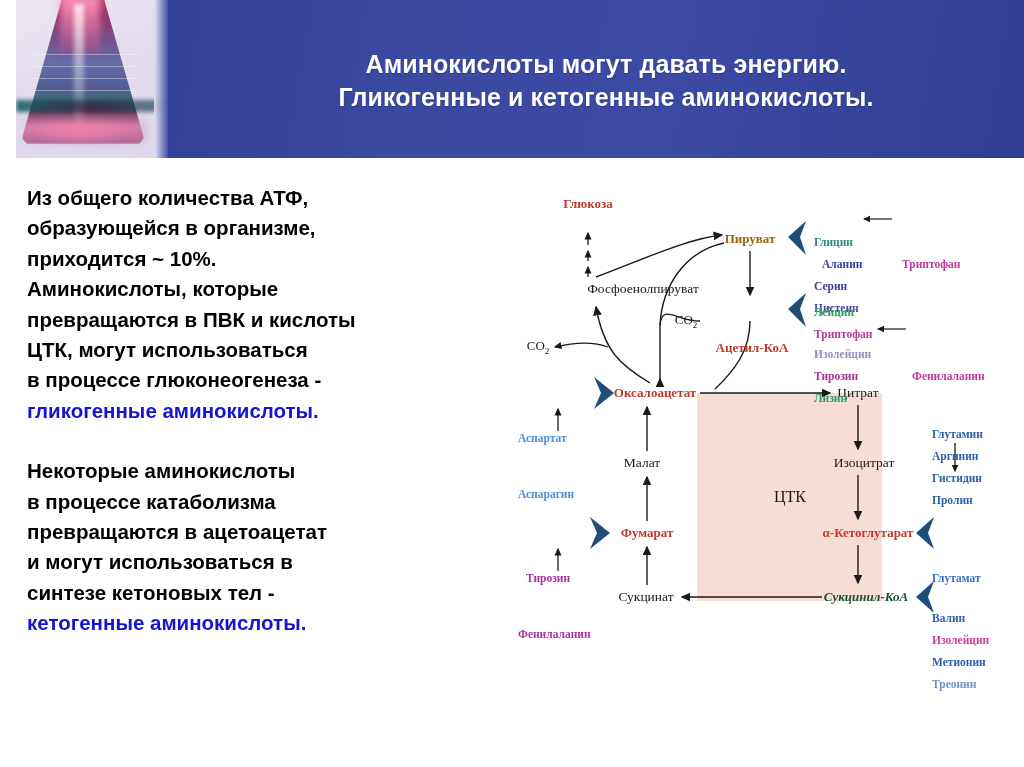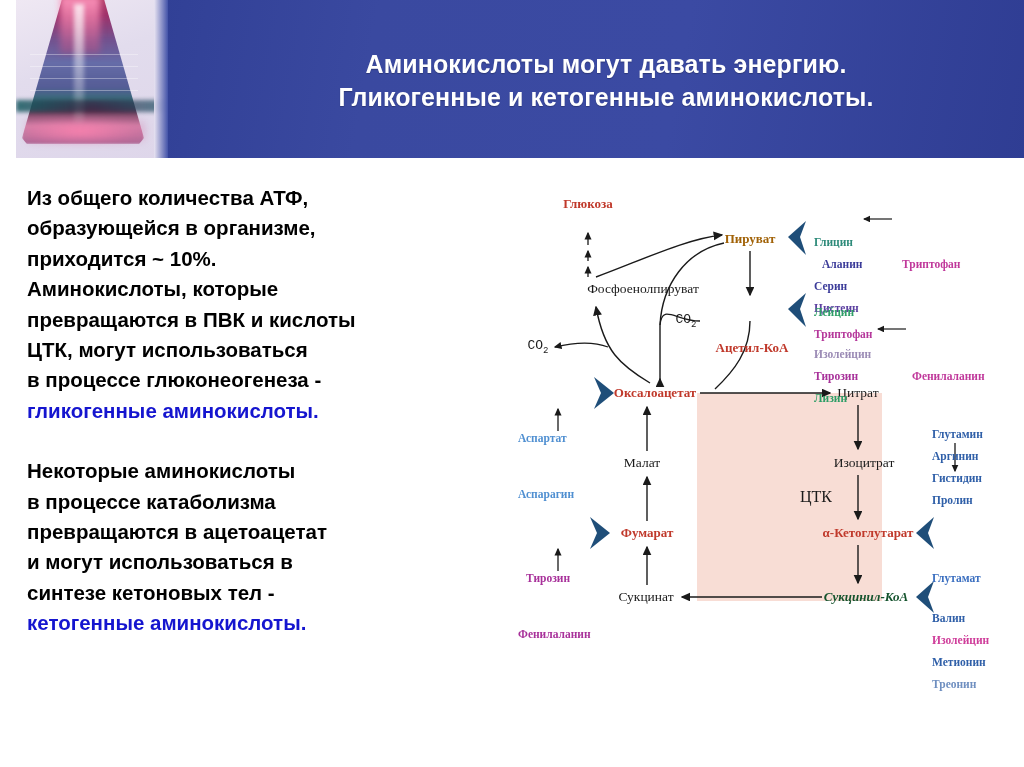--- a/index.html
+++ b/index.html
@@ -104,32 +104,31 @@
   .node.plain{font-weight:normal;color:#1a1a1a;font-size:13.5px;}
   .aa{
     position:absolute;white-space:nowrap;
     font-family:"Liberation Serif", serif;
     font-size:11.5px;font-weight:bold;
     transform:translateY(-50%);
     margin-top:45px;
   }
   .co2{
     position:absolute;white-space:nowrap;
-    font-family:Liberation Mono, monospace;
+    font-family:Liberation Serif, serif;
     font-size:13px;color:#1a1a1a;
     transform:translate(-50%,-50%);
     text-align:center;
   }
   .co2 sub{font-size:9px;}
   #ctk-label{
     position:absolute;
     font-family:"Liberation Serif", serif;
     font-size:16px;color:#1a1a1a;
     transform:translate(-50%,-50%);
-    margin-left:26px;
   }
   #tca-box{
     position:absolute;
     background:#f8ddd5;
   }
 </style>
 </head>
 <body>
 
 <div id="header">

